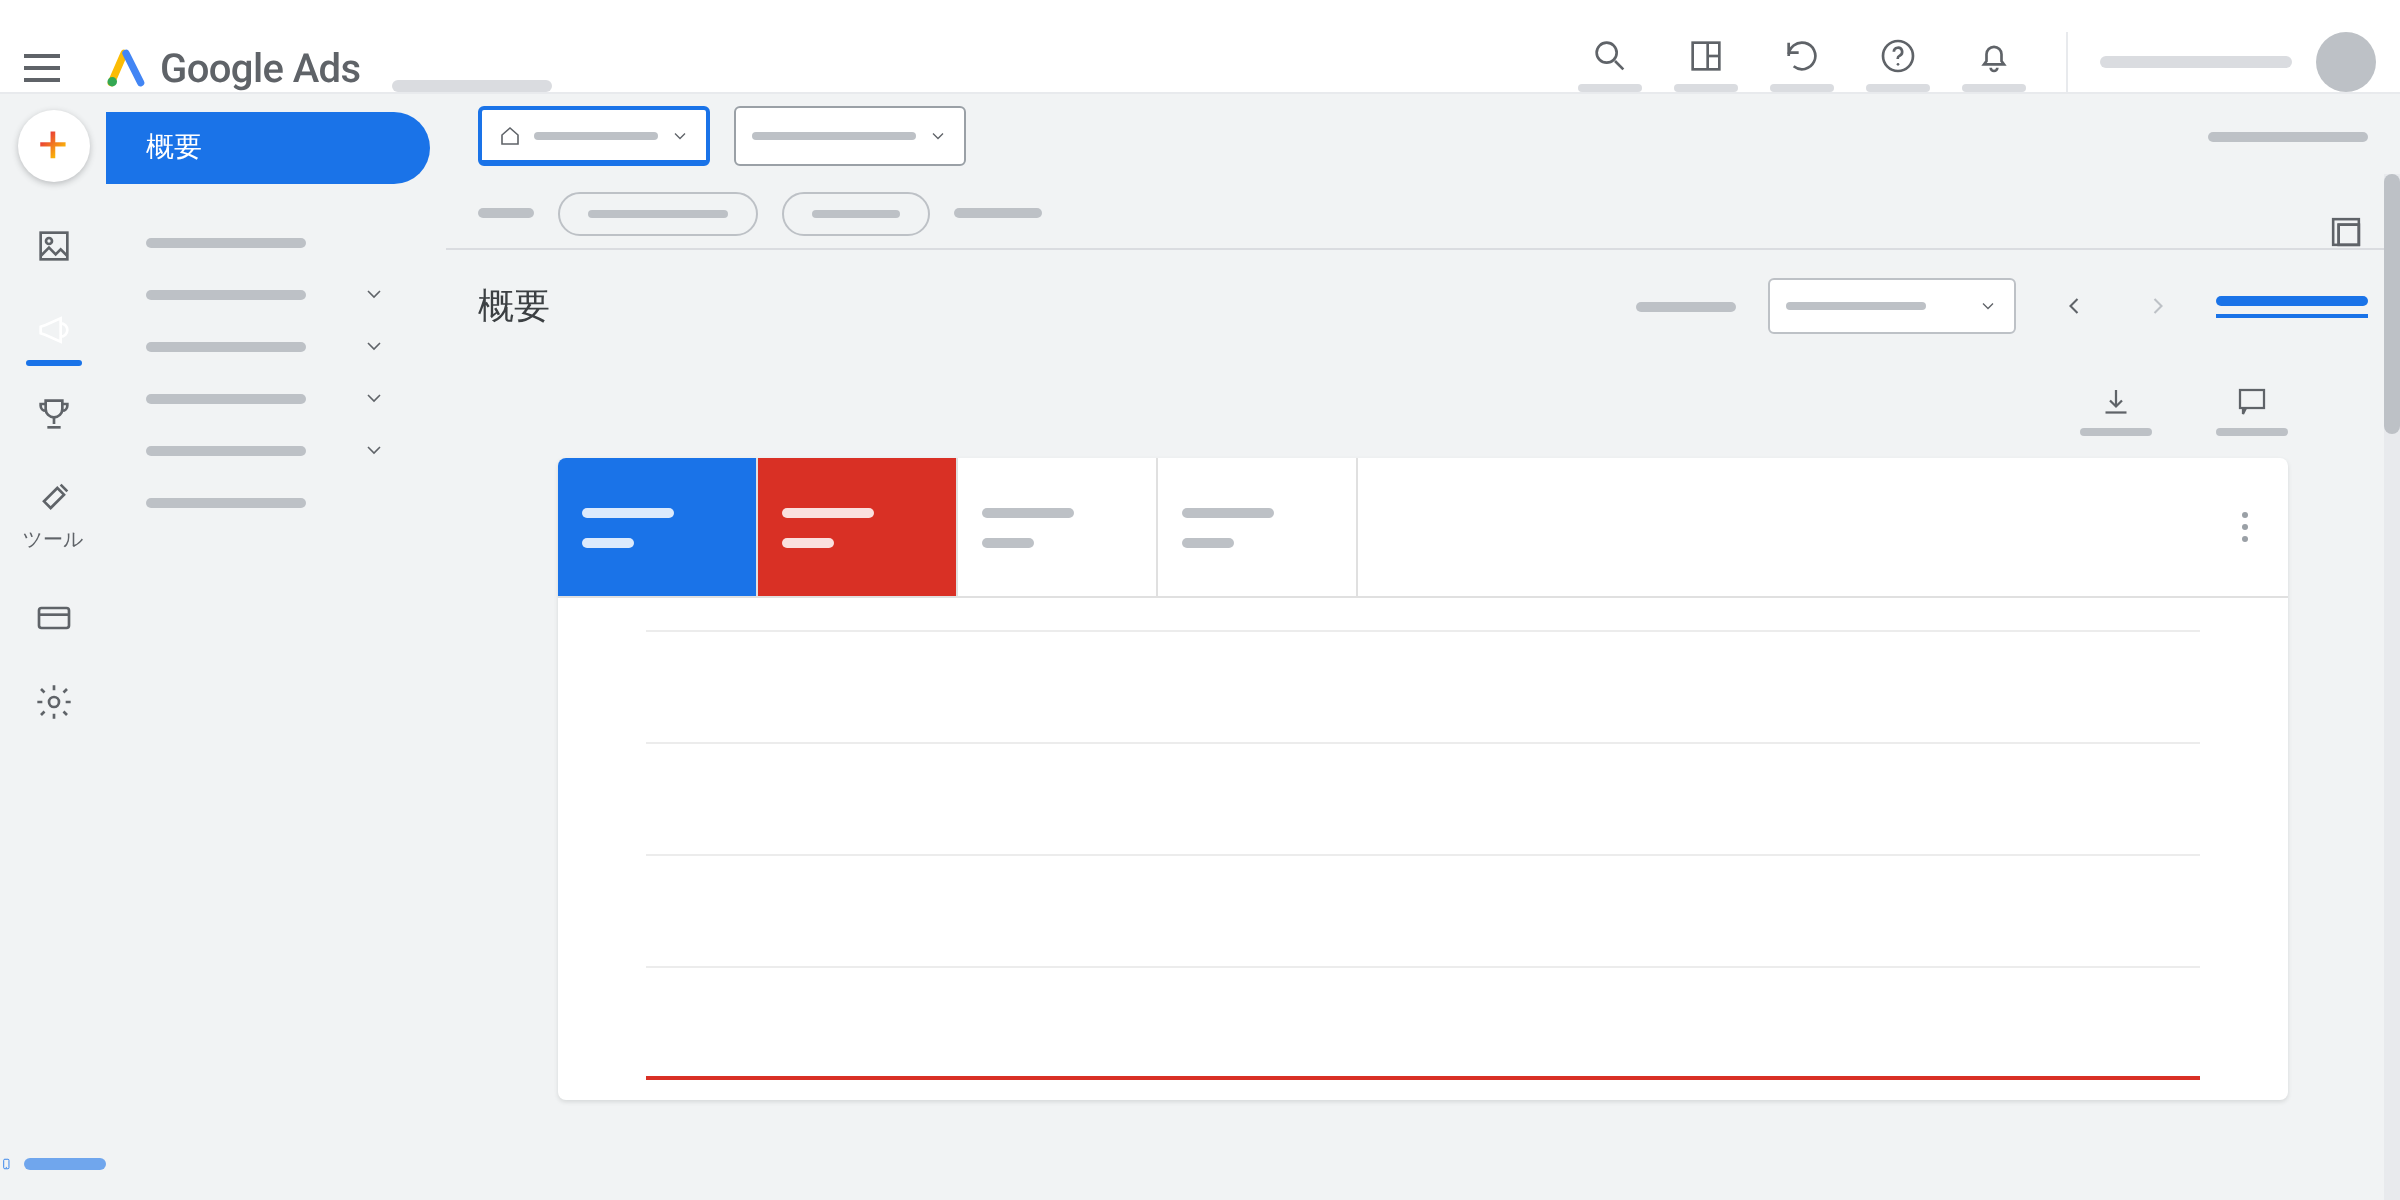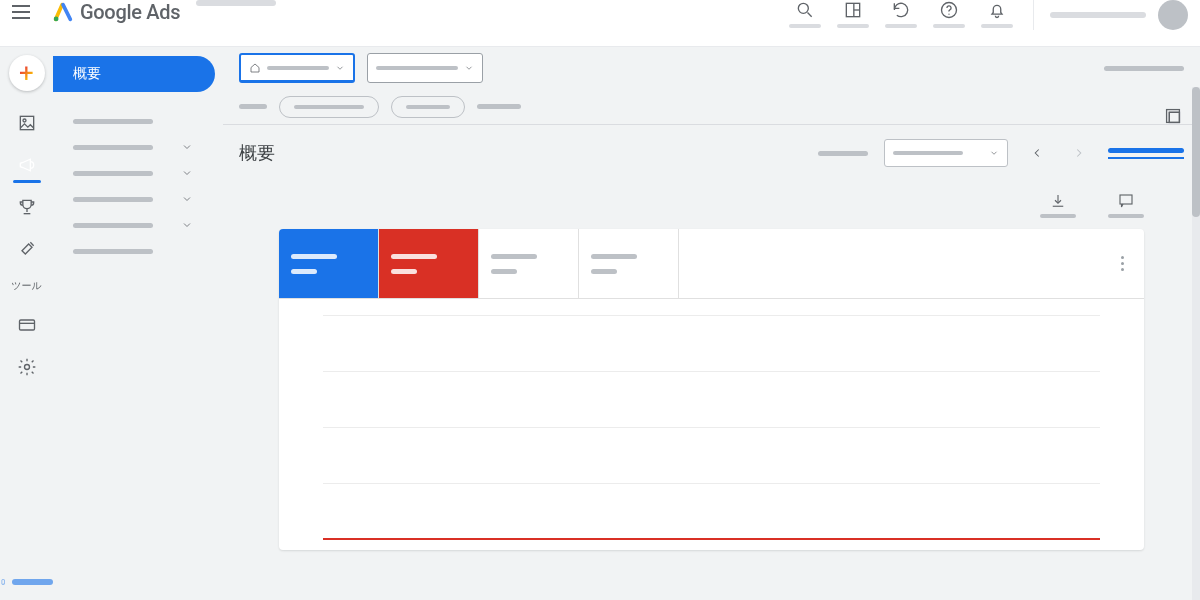--- a/index.html
+++ b/index.html
@@ -2,21 +2,21 @@
 <html><head>
 <meta charset="utf-8">
 <style>
   * { box-sizing: border-box; margin: 0; padding: 0; font-family: "Roboto", "Helvetica Neue", Arial, sans-serif; }
   body { width: 1200px; height: 600px; overflow: hidden; background: #fff; color: #3c4043; }
 
   
   .header {
     height: 46px;
     display: flex;
-    align-items: flex-start;
+    align-items: flex-end;
     padding: 0 12px;
     background: #fff;
     position: relative;
     z-index: 3;
   }
   .burger {
     width: 24px; height: 24px; display: flex; flex-direction: column;
     justify-content: center; gap: 4px; margin-right: 16px; cursor: pointer;
   }
   .burger span { height: 2px; background: #5f6368; width: 18px; }
@@ -82,21 +82,21 @@
   .rail-item .icon { width: 20px; height: 20px; stroke:#5f6368; fill:none; stroke-width:1.6;}
   .rail-item.active .pill {
     position:absolute; top:-5px; left:4px; width:32px; height:30px; border-radius:15px;
     background:#1a73e8; z-index:-1;
   }
   .rail-item.active .icon { stroke:#fff; }
   .rail-item.active-underline::after {
     content:""; position:absolute; bottom:-8px; left:6px; width:28px; height:3px;
     background:#1a73e8; border-radius:2px;
   }
-  .rail-item span { font-size: 10px; margin-top: 16px; }
+  .rail-item span { font-size: 10px; }
   .rail-footer {
     position:absolute; bottom:8px; left:0; right:0;
     display:flex; align-items:center; justify-content:center; gap:6px;
     color:#1a73e8; font-size:11px;
   }
   .rail-footer .skeleton { width:90px; height:6px; background:#1a73e8; opacity:.6; border-radius:3px;}
   .rail-footer .icon { width:14px; height:20px; stroke:#1a73e8; fill:none; stroke-width:1.6;}
 
   
   .sidebar {

